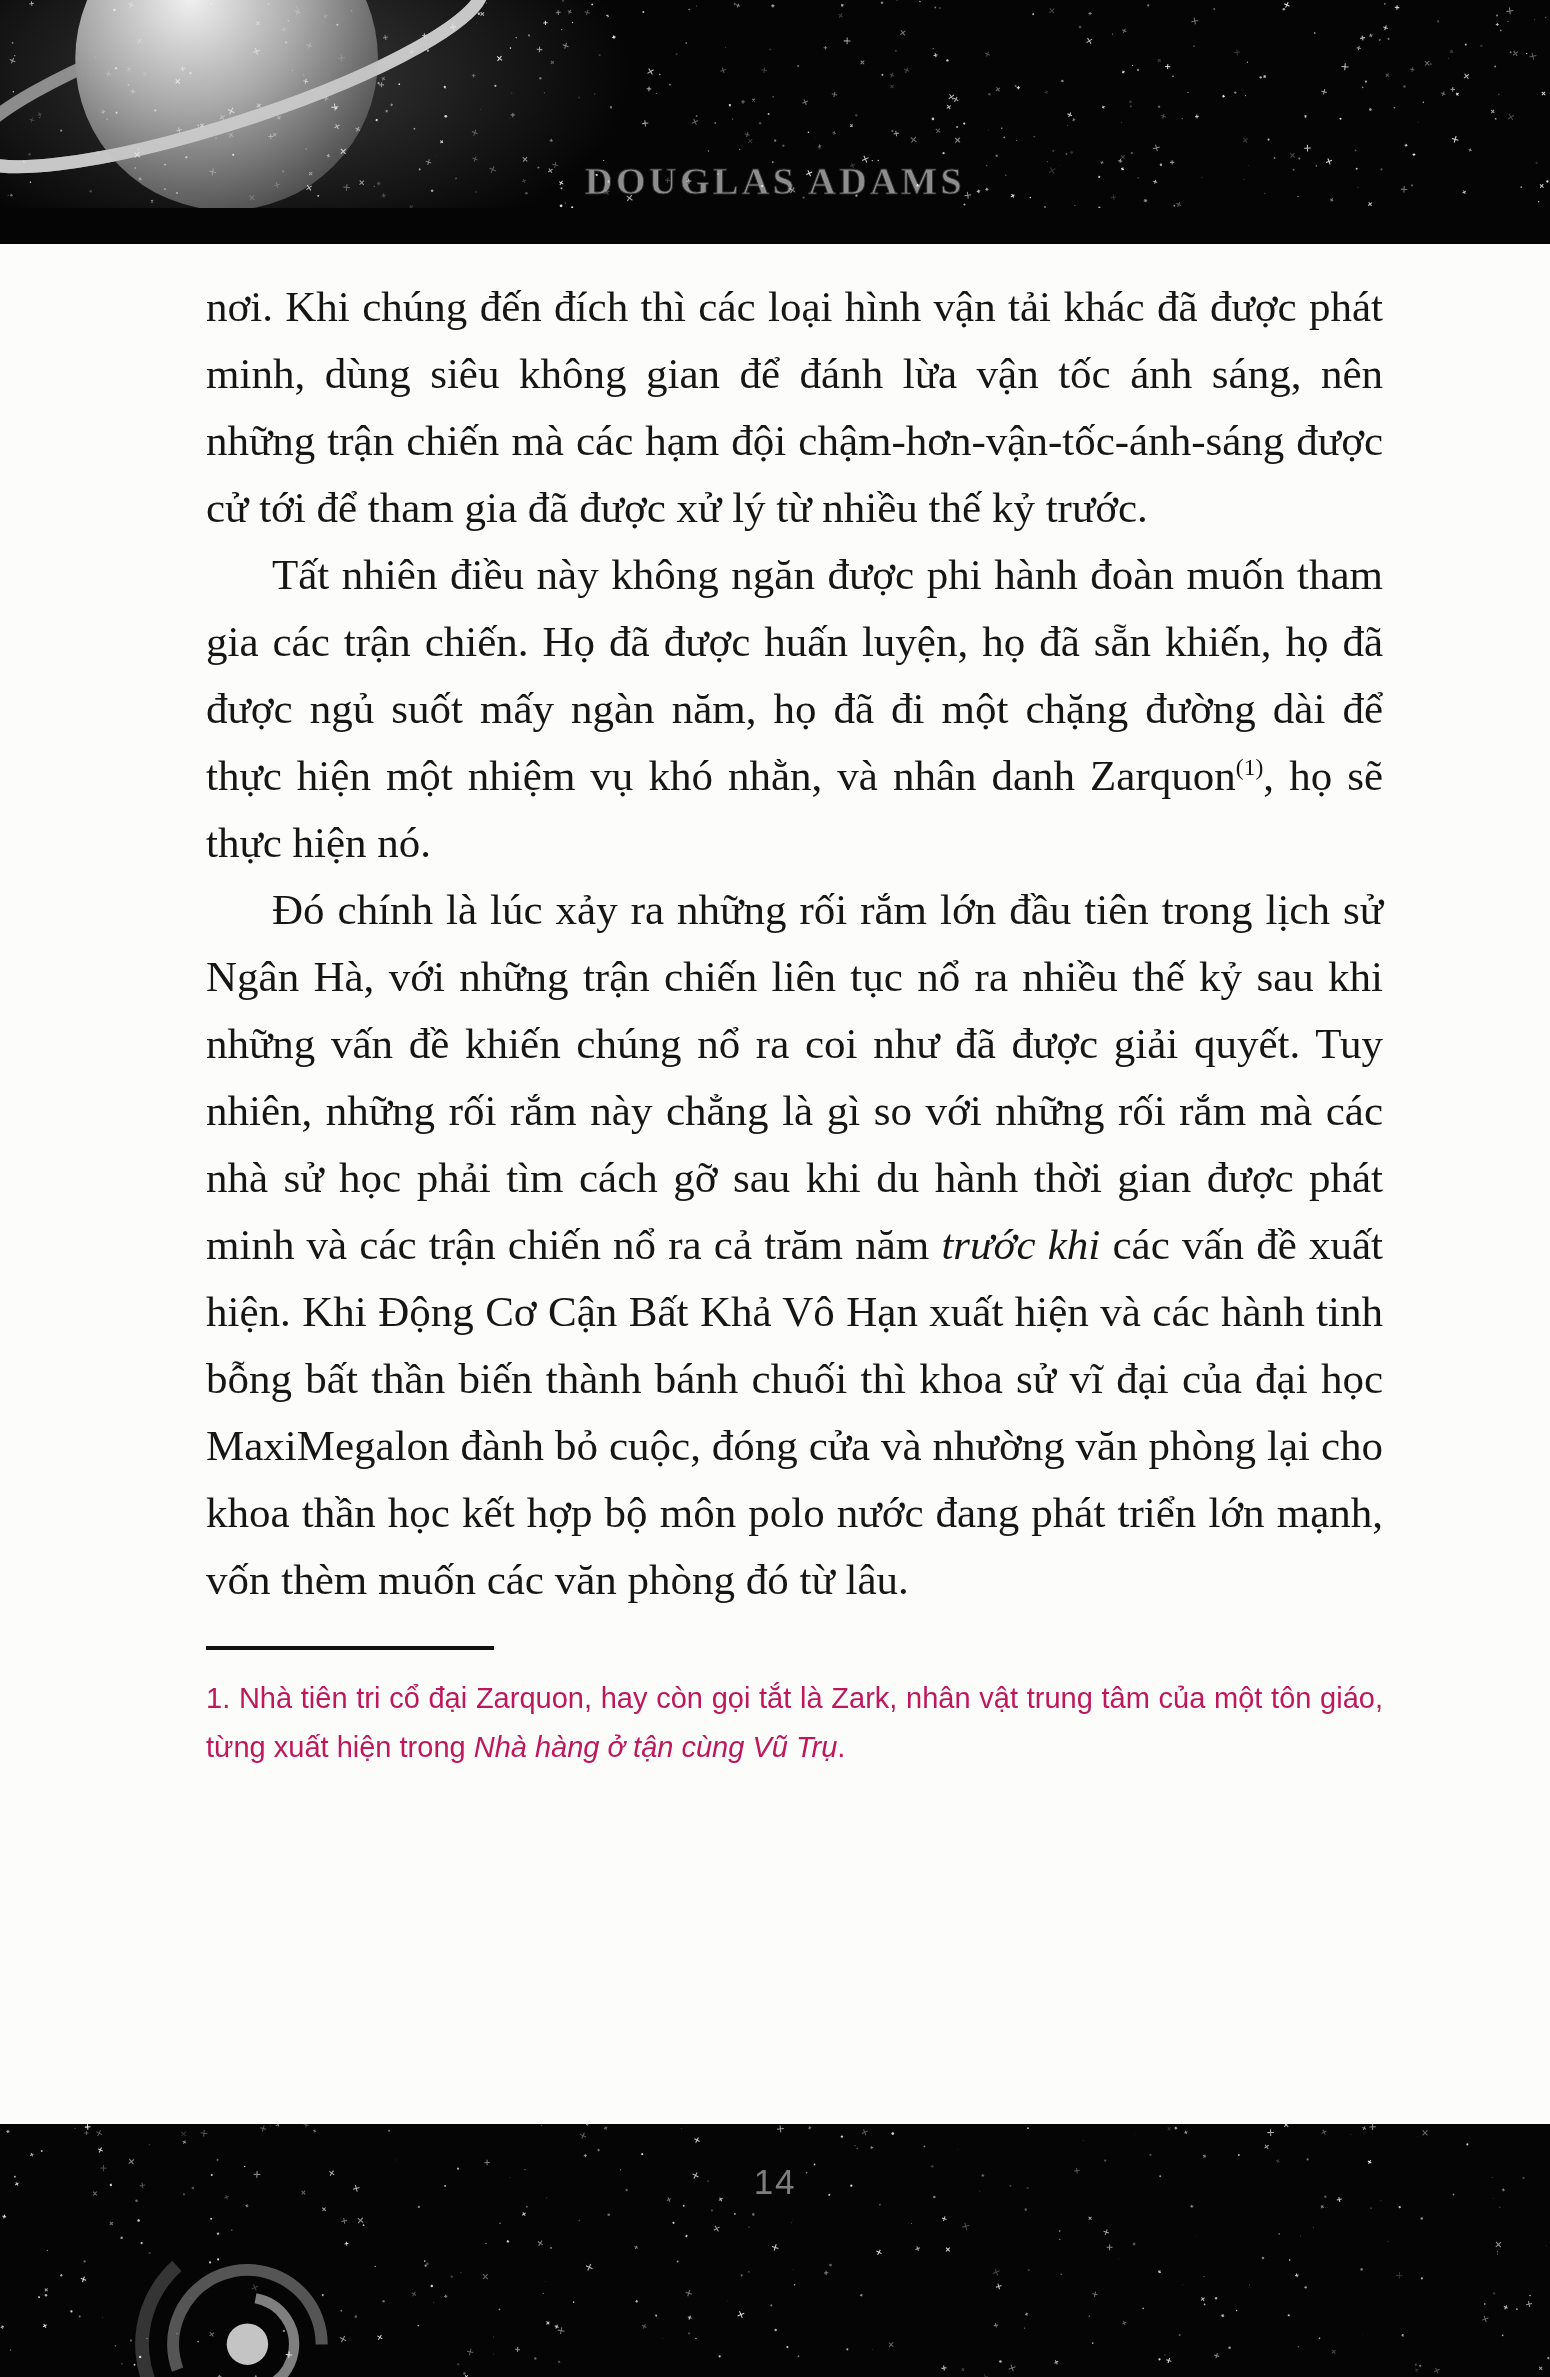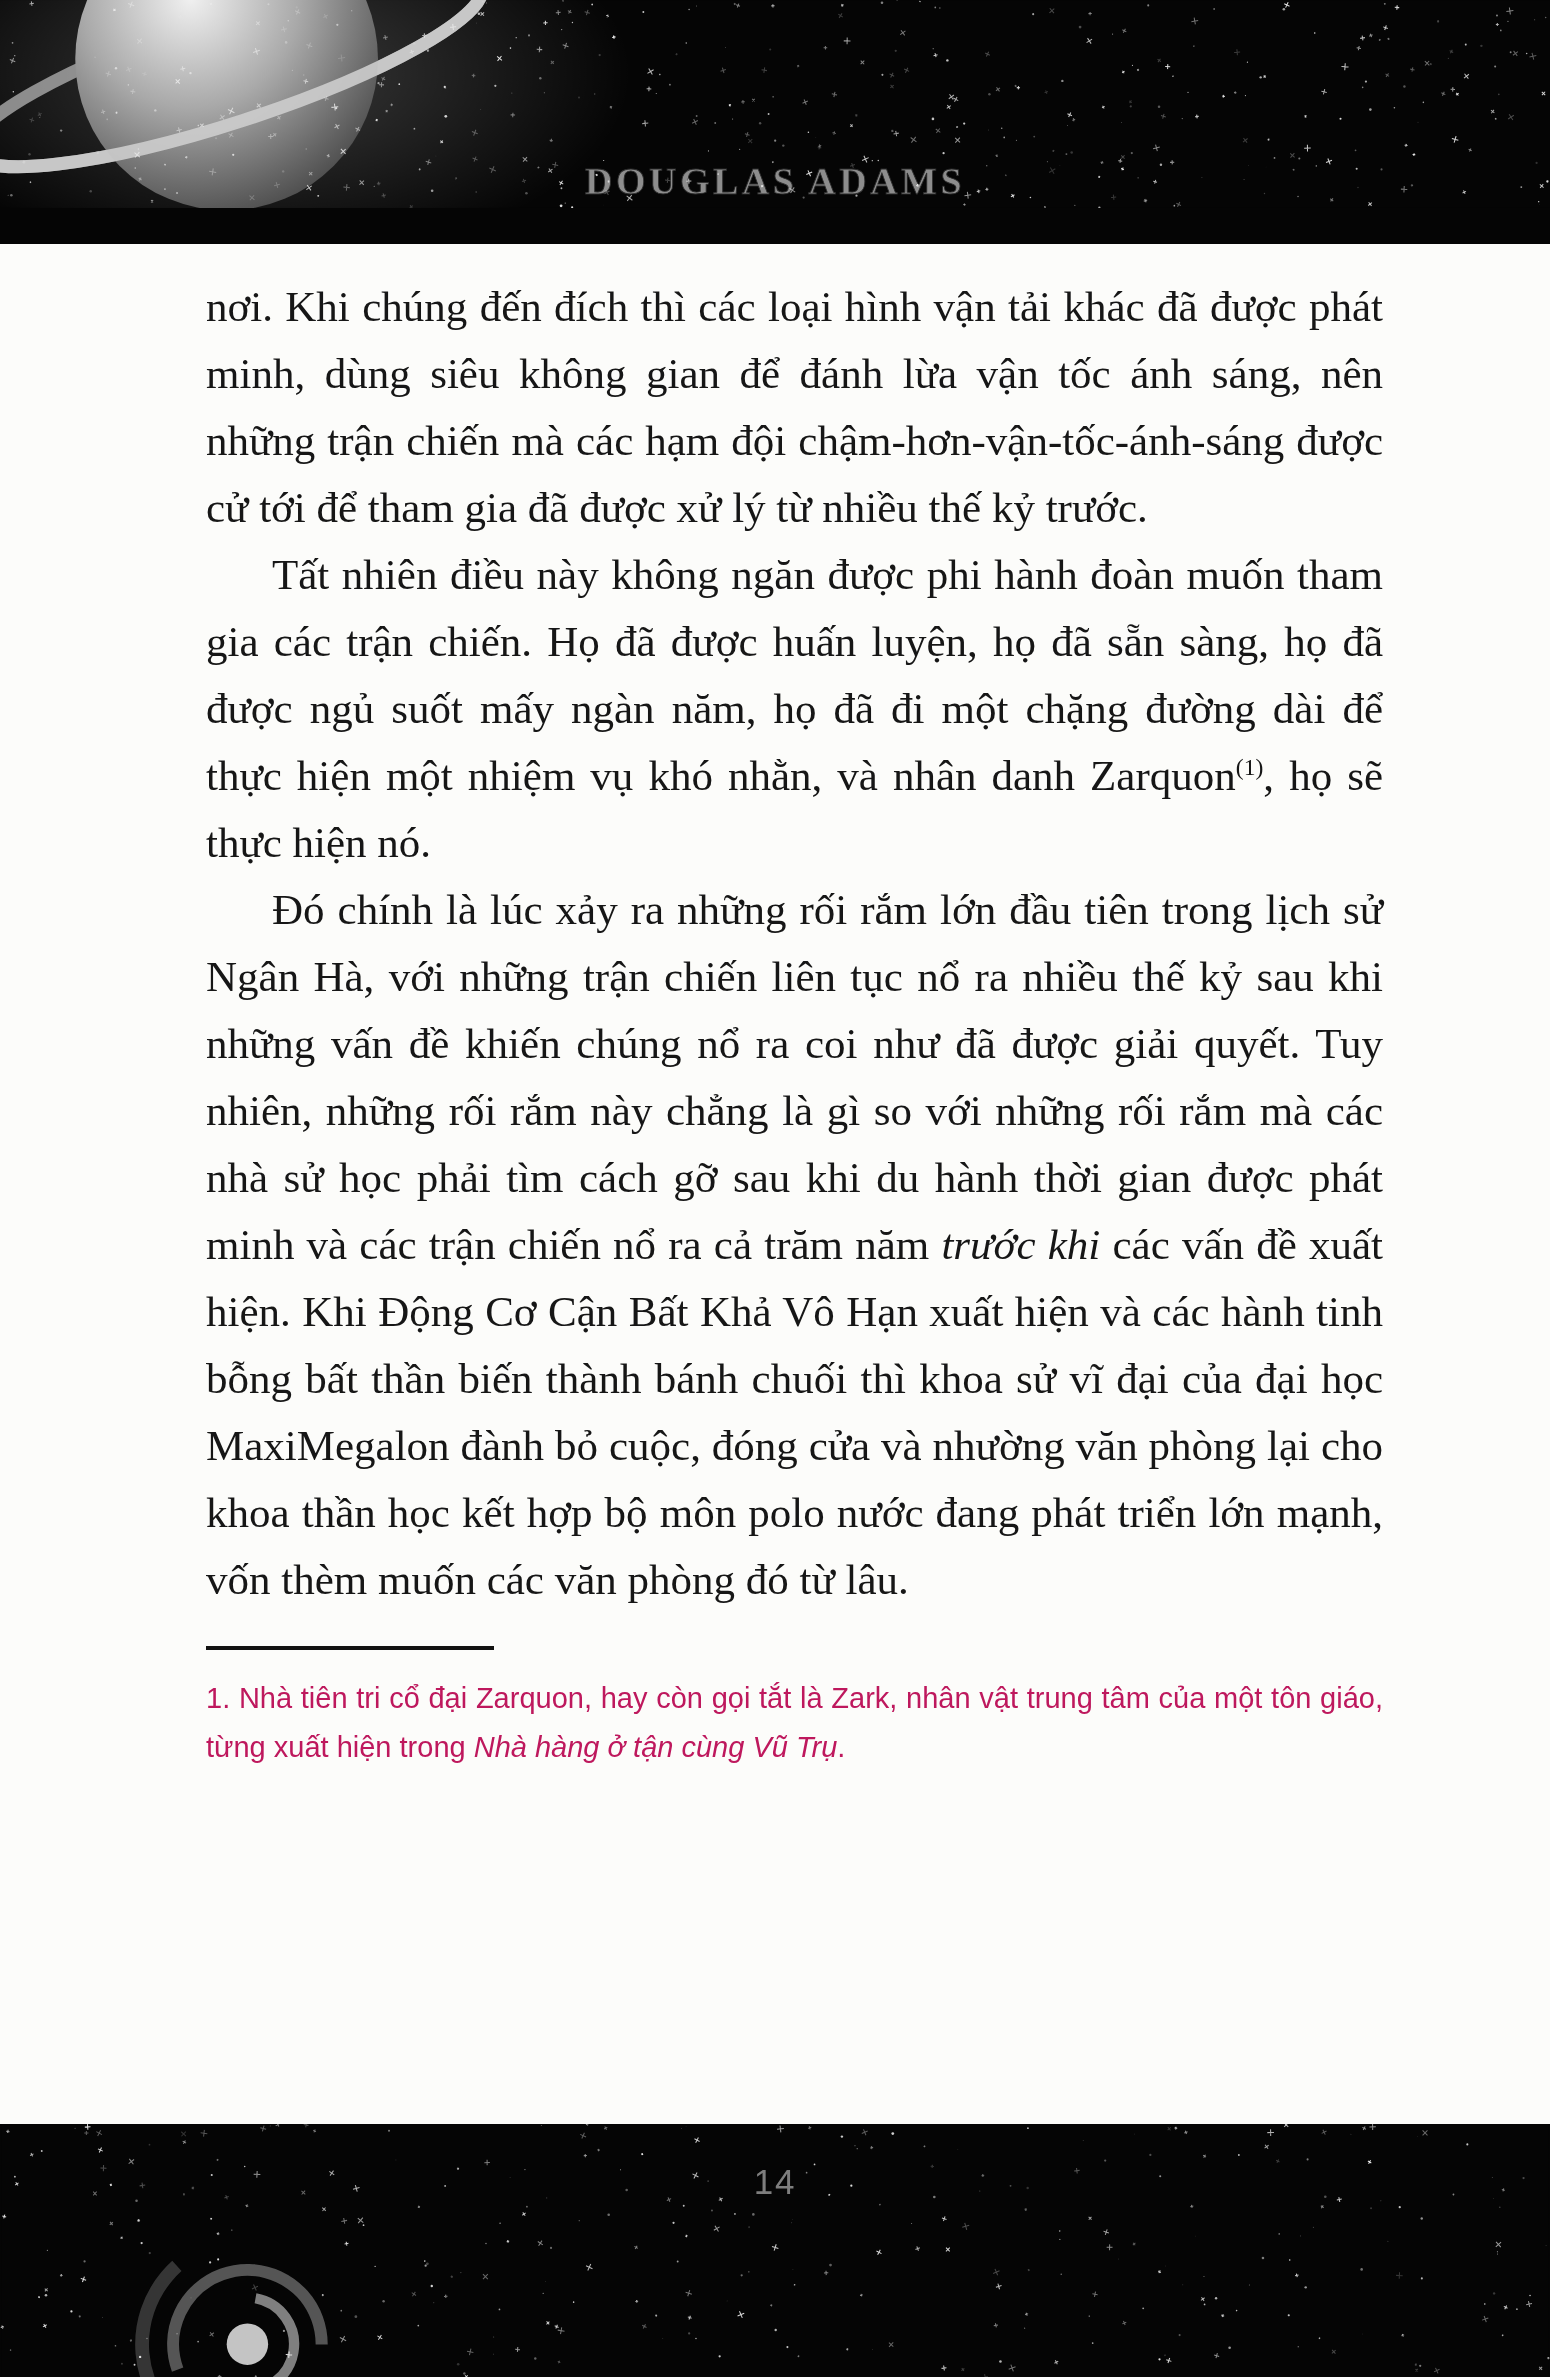--- a/index.html
+++ b/index.html
@@ -1033,21 +1033,21 @@
         <g transform="translate(1615.1 8.4) rotate(4)" opacity="0.92">
           <path d="M-2.6 0H2.6M0 -2.6V2.6" stroke="#e9e9e9" stroke-width="1.2" fill="none"></path>
         </g>
         <circle cx="596.8" cy="43.3" r="0.8" fill="#e0e0e0" opacity="0.79"></circle>
       </svg>
   </header>
 
   <main class="body-area">
     <div id="paragraphs">
         <p class="para"><span>nơi. Khi chúng đến đích thì các loại hình vận tải khác đã được phát minh, dùng siêu không gian để đánh lừa vận tốc ánh sáng, nên những trận chiến mà các hạm đội chậm-hơn-vận-tốc-ánh-sáng được cử tới để tham gia đã được xử lý từ nhiều thế kỷ trước.</span></p>
-        <p class="para indent"><span>Tất nhiên điều này không ngăn được phi hành đoàn muốn tham gia các trận chiến. Họ đã được huấn luyện, họ đã sẵn sàng, họ đã được ngủ suốt mấy ngàn năm, họ đã đi một chặng đường dài để thực hiện một nhiệm vụ khó nhằn, và nhân danh Zarquon</span><sup>(1)</sup><span>, họ sẽ thực hiện nó.</span></p>
+        <p class="para indent"><span>Tất nhiên điều này không ngăn được phi hành đoàn muốn tham gia các trận chiến. Họ đã được huấn luyện, họ đã sẵn khiến, họ đã được ngủ suốt mấy ngàn năm, họ đã đi một chặng đường dài để thực hiện một nhiệm vụ khó nhằn, và nhân danh Zarquon</span><sup>(1)</sup><span>, họ sẽ thực hiện nó.</span></p>
         <p class="para indent"><span>Đó chính là lúc xảy ra những rối rắm lớn đầu tiên trong lịch sử Ngân Hà, với những trận chiến liên tục nổ ra nhiều thế kỷ sau khi những vấn đề khiến chúng nổ ra coi như đã được giải quyết. Tuy nhiên, những rối rắm này chẳng là gì so với những rối rắm mà các nhà sử học phải tìm cách gỡ sau khi du hành thời gian được phát minh và các trận chiến nổ ra cả trăm năm </span><em>trước khi</em><span> các vấn đề xuất hiện. Khi Động Cơ Cận Bất Khả Vô Hạn xuất hiện và các hành tinh bỗng bất thần biến thành bánh chuối thì khoa sử vĩ đại của đại học MaxiMegalon đành bỏ cuộc, đóng cửa và nhường văn phòng lại cho khoa thần học kết hợp bộ môn polo nước đang phát triển lớn mạnh, vốn thèm muốn các văn phòng đó từ lâu.</span></p>
       </div>
     <div class="footnote-rule"></div>
     <p class="footnote" id="footnote"><span>1. Nhà tiên tri cổ đại Zarquon, hay còn gọi tắt là Zark, nhân vật trung tâm của một tôn giáo, từng xuất hiện trong </span><em>Nhà hàng ở tận cùng Vũ Trụ</em><span>.</span></p>
   </main>
 
   <footer class="band band-bottom">
     <svg id="sky-bottom" width="1550" height="253" viewBox="0 0 1792 293">
       <rect width="1792" height="293" fill="#050505"></rect>
       <g transform="translate(285 255)">

